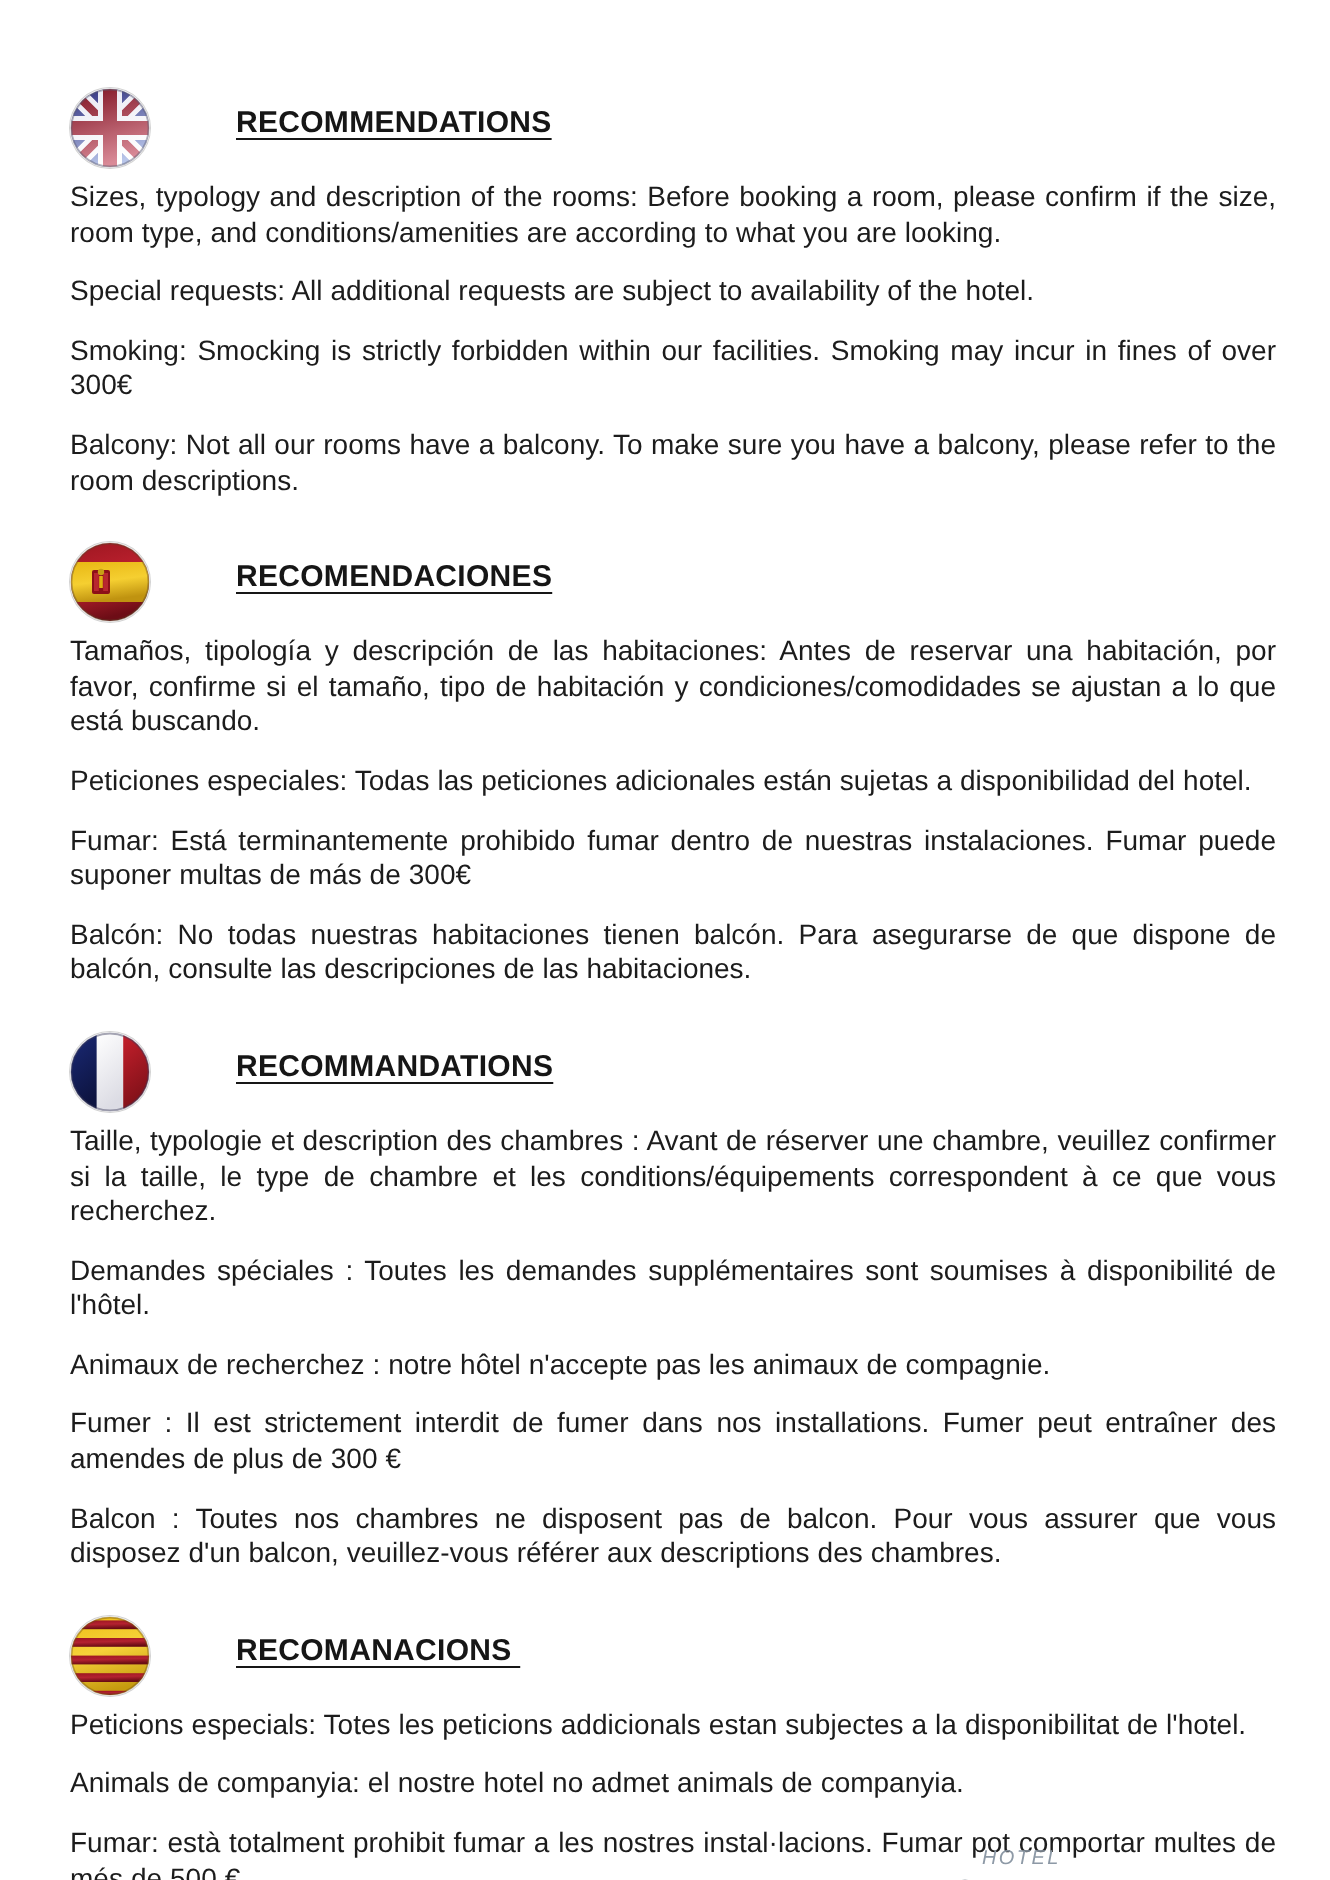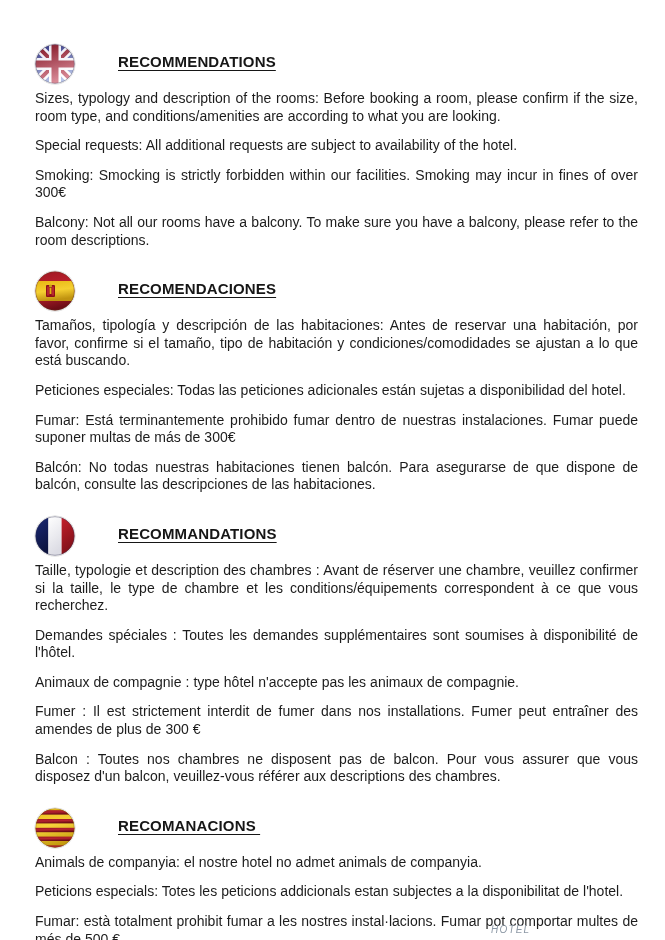--- a/index.html
+++ b/index.html
@@ -206,21 +206,21 @@
             <rect x="13.4" width="13.2" height="40" fill="url(#frw)"></rect>
             <rect x="26.6" width="13.4" height="40" fill="url(#frr)"></rect>
           </g>
           <circle cx="20" cy="20" r="19.3" fill="none" stroke="rgba(60,60,90,0.45)" stroke-width="1"></circle>
         </svg>
       </span>
       <span class="heading">RECOMMANDATIONS</span>
     </div>
     <p class="para">Taille, typologie et description des chambres : Avant de réserver une chambre, veuillez confirmer si la taille, le type de chambre et les conditions/équipements correspondent à ce que vous recherchez.</p>
     <p class="para">Demandes spéciales : Toutes les demandes supplémentaires sont soumises à disponibilité de l'hôtel.</p>
-    <p class="para">Animaux de compagnie : type hôtel n'accepte pas les animaux de compagnie.</p>
+    <p class="para">Animaux de recherchez : notre hôtel n'accepte pas les animaux de compagnie.</p>
     <p class="para">Fumer : Il est strictement interdit de fumer dans nos installations. Fumer peut entraîner des amendes de plus de 300 €</p>
     <p class="para last">Balcon : Toutes nos chambres ne disposent pas de balcon. Pour vous assurer que vous disposez d'un balcon, veuillez-vous référer aux descriptions des chambres.</p>
   </div>
 
   <div class="section sec-cat">
     <div class="section-head">
       <span class="flag">
         <svg viewBox="0 0 40 40" xmlns="http://www.w3.org/2000/svg">
           <defs>
             <clipPath id="cac">
@@ -243,22 +243,22 @@
             <rect y="11" width="40" height="4.4" fill="url(#car)"></rect>
             <rect y="19.8" width="40" height="4.4" fill="url(#car)"></rect>
             <rect y="28.6" width="40" height="4.4" fill="url(#car)"></rect>
             <rect y="37.4" width="40" height="2.6" fill="url(#car)"></rect>
           </g>
           <circle cx="20" cy="20" r="19.3" fill="none" stroke="rgba(110,80,20,0.4)" stroke-width="1"></circle>
         </svg>
       </span>
       <span class="heading cat">RECOMANACIONS </span>
     </div>
+    <p class="para">Peticions especials: Totes les peticions addicionals estan subjectes a la disponibilitat de l'hotel.</p>
     <p class="para">Animals de companyia: el nostre hotel no admet animals de companyia.</p>
-    <p class="para">Peticions especials: Totes les peticions addicionals estan subjectes a la disponibilitat de l'hotel.</p>
     <p class="para">Fumar: està totalment prohibit fumar a les nostres instal·lacions. Fumar pot comportar multes de més de 500 €</p>
 
   </div>
 
   <div class="logo">
     <div class="logo-hotel">HOTEL</div>
     <div class="logo-main">
 
       <span class="logo-mark">
         <svg viewBox="0 0 27 27" xmlns="http://www.w3.org/2000/svg">

